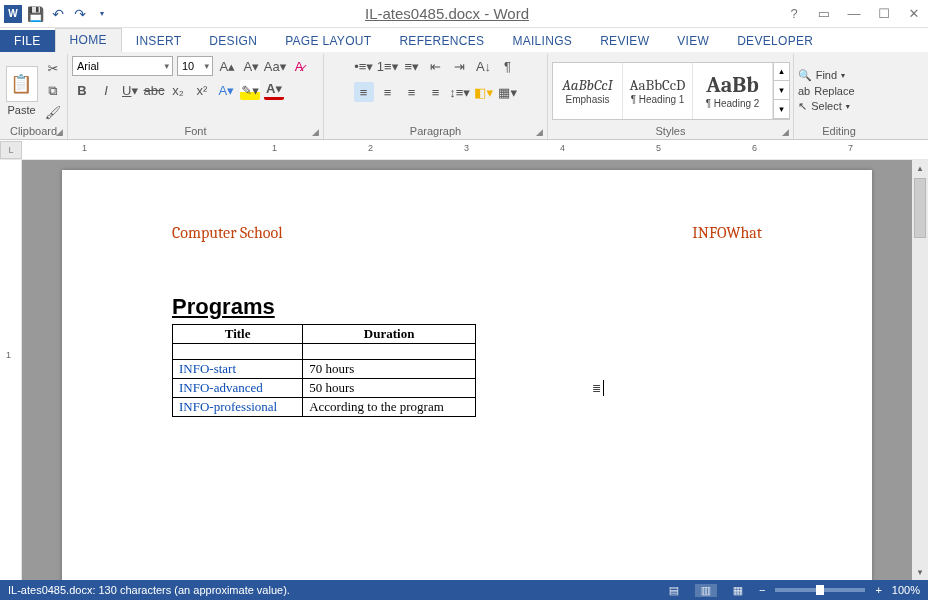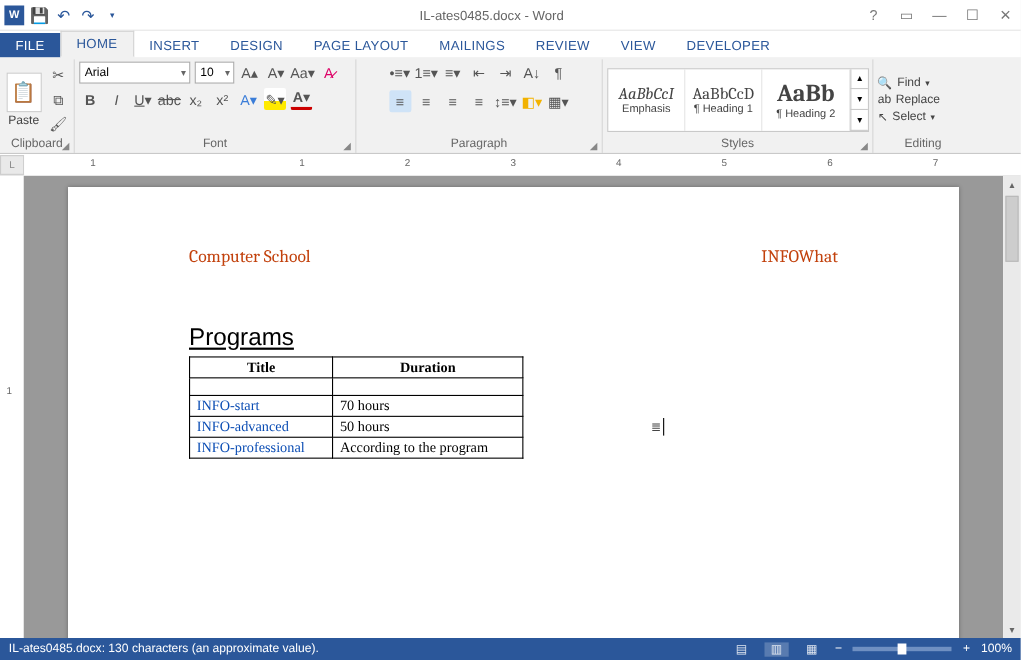--- a/index.html
+++ b/index.html
@@ -17,21 +17,21 @@
   .titlebar {
     height: 28px;
     background: #fff;
     display: flex;
     align-items: center;
     padding: 0 4px;
     border-bottom: 1px solid #e1e1e1;
   }
   .titlebar .qat { display:flex; gap:6px; align-items:center; }
   .titlebar .qat .icon { width:16px; height:16px; display:flex; align-items:center; justify-content:center; color:#2b579a; font-size:14px;}
-  .titlebar .doc-title { flex:1; text-align:center; color:#666; font-size:12px;}
+  .titlebar .doc-title { flex:1; text-align:center; color:#666; font-size:15px;text-decoration:underline;}
   .titlebar .win-controls { display:flex; gap:10px; color:#777; font-size:13px; }
   .titlebar .win-controls span { width:20px; text-align:center;}
   
   .tabs { height:24px; background:#fff; display:flex; align-items:flex-end;}
   .tab {
     padding: 4px 14px;
     font-size: 12px;
     color:#2b579a;
     cursor:pointer;
     letter-spacing:0.3px;
@@ -83,21 +83,21 @@
   .ruler-row .corner{width:22px;height:18px;background:#e9e9e9;border:1px solid #ccc;font-size:9px;display:flex;align-items:center;justify-content:center;color:#888;}
   .ruler{flex:1;height:18px;background:#fff;position:relative;font-size:9px;color:#666;}
   .ruler .num{position:absolute;top:2px;}
   
   .doc-area{position:absolute;top:160px;bottom:20px;left:0;right:16px;background:#ccc;overflow:hidden;}
   .vruler{width:22px;position:absolute;left:0;top:0;bottom:0;background:#fff;border-right:1px solid #e1e1e1;font-size:9px;color:#666;}
   .vruler .num{position:absolute;left:6px;}
   .page-wrap{position:absolute;left:22px;right:0;top:0;bottom:0;background:#999;overflow:auto;}
   .page{background:#fff;width:810px;min-height:900px;margin:10px auto 0;box-shadow:0 0 4px rgba(0,0,0,.3);padding:54px 110px;position:relative;font-family:"Times New Roman",serif;}
   .header-line{display:flex;justify-content:space-between;color:#c2410c;font-family:"Cambria",serif;font-size:16px;margin-bottom:52px;}
-  .h-programs{font-family:Arial,sans-serif;font-size:22px;font-weight:normal;text-decoration:underline;margin-bottom:4px;}
+  .h-programs{font-family:Arial,sans-serif;font-size:22px;font-weight:bold;text-decoration:underline;margin-bottom:4px;}
   table.programs{border-collapse:collapse;font-family:Liberation Serif, serif;font-size:13px;width:304px;}
   table.programs th, table.programs td{border:1px solid #000;padding:1px 6px;text-align:left;}
   table.programs th{text-align:center;font-weight:bold;}
   table.programs td.link{color:#0b4db4;}
   th.spacer{height:16px;}
   
   .text-cursor{position:absolute;left:530px;top:210px;display:flex;align-items:center;gap:2px;font-size:11px;color:#444;}
   .text-cursor .bar{width:1px;height:16px;background:#000;}
   
   .vscroll{position:absolute;top:160px;bottom:20px;right:0;width:16px;background:#eaeaea;display:flex;flex-direction:column;align-items:center;}
@@ -130,20 +130,21 @@
     <span>✕</span>
   </div>
 </div>
 
 <div class="tabs">
   <div class="tab file">FILE</div>
   <div class="tab active">HOME</div>
   <div class="tab">INSERT</div>
   <div class="tab">DESIGN</div>
   <div class="tab">PAGE LAYOUT</div>
+  <div class="tab">REFERENCES</div>
   <div class="tab">MAILINGS</div>
   <div class="tab">REVIEW</div>
   <div class="tab">VIEW</div>
   <div class="tab">DEVELOPER</div>
 </div>
 
 <div class="ribbon">
 
   <div class="group" style="width:68px;">
     <div class="body">

